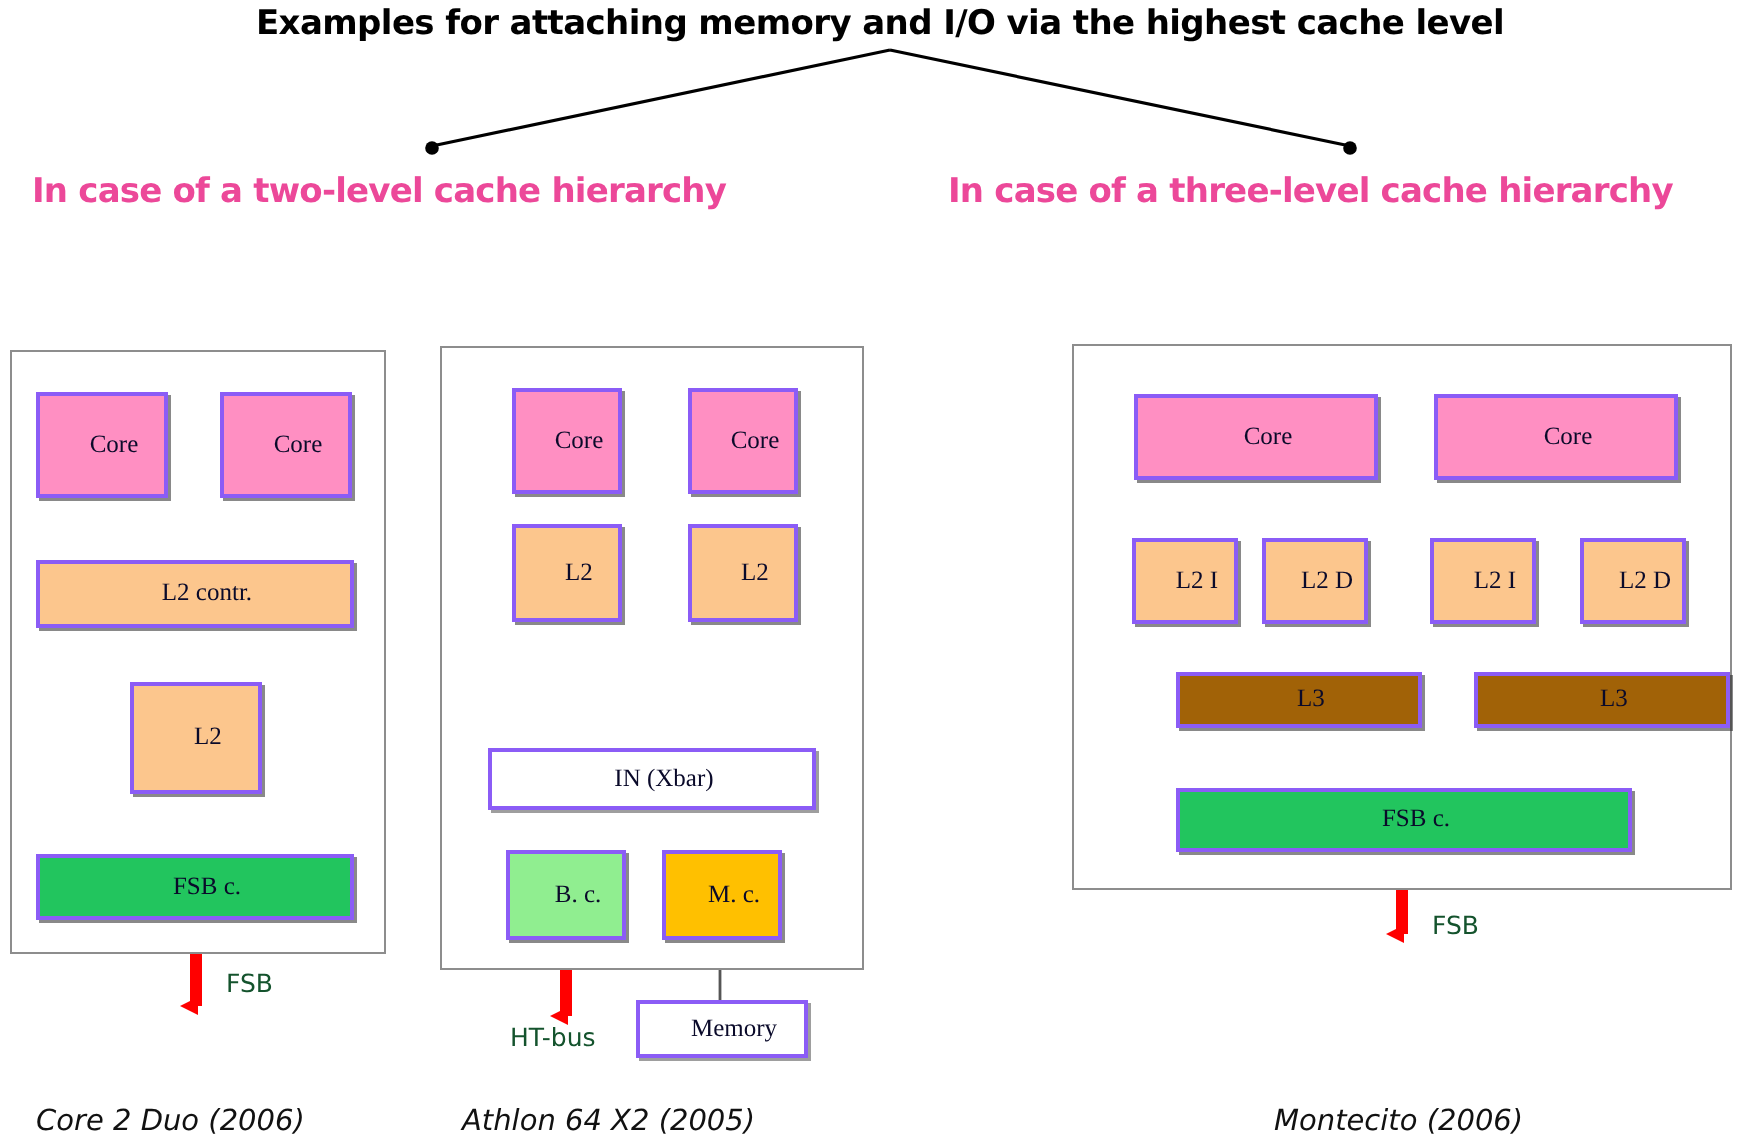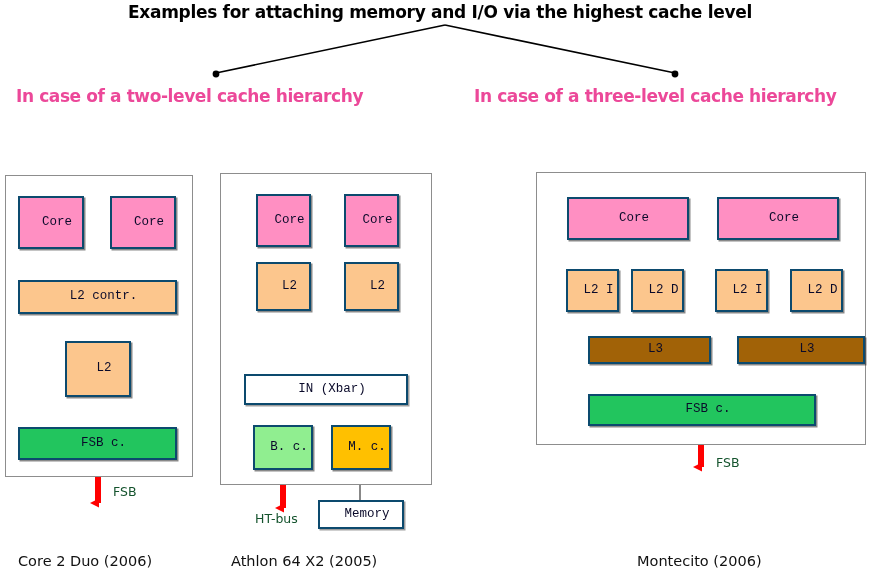--- a/index.html
+++ b/index.html
@@ -64,25 +64,25 @@
     box-sizing: border-box;
   }
   #panel-core2duo { left: 5px;   top: 175px; width: 188px; height: 302px; }
   #panel-athlon   { left: 220px; top: 173px; width: 212px; height: 312px; }
   #panel-montecito{ left: 536px; top: 172px; width: 330px; height: 273px; }
 
   
   .blk {
     position: absolute;
     box-sizing: border-box;
-    border: 2px solid #0c4a6e;
+    border: 2px solid #8b5cf6;
     display: flex;
     align-items: center;
     justify-content: center;
-    font-family: Liberation Mono, monospace;
+    font-family: Liberation Serif, serif;
     font-size: 12.5px;
     color: #0a0a2a;
     text-align: center;
     line-height: 1.1;
     box-shadow: 1.5px 1.5px 0 rgba(40,40,40,0.55);
     padding-left: 12px;
   }
   .blk.core  { background: #FF8FC2; }
   .blk.cache { background: #FCC68D; }
   .blk.l3    { background: #a16207; margin-left: 22px; }
@@ -98,20 +98,21 @@
     font-size: 12.5px;
     color: #14532d;
     white-space: nowrap;
   }
 
   
   .caption {
     position: absolute;
     top: 553px;
     font-family: "DejaVu Sans", "Liberation Sans", sans-serif;
+    font-style: italic;
     font-size: 14.5px;
     color: #111111;
     white-space: nowrap;
   }
   #caption-core2duo  { left: 18px;  }
   #caption-athlon    { left: 231px; }
   #caption-montecito { left: 637px; }
 </style>
 </head>
 <body>

